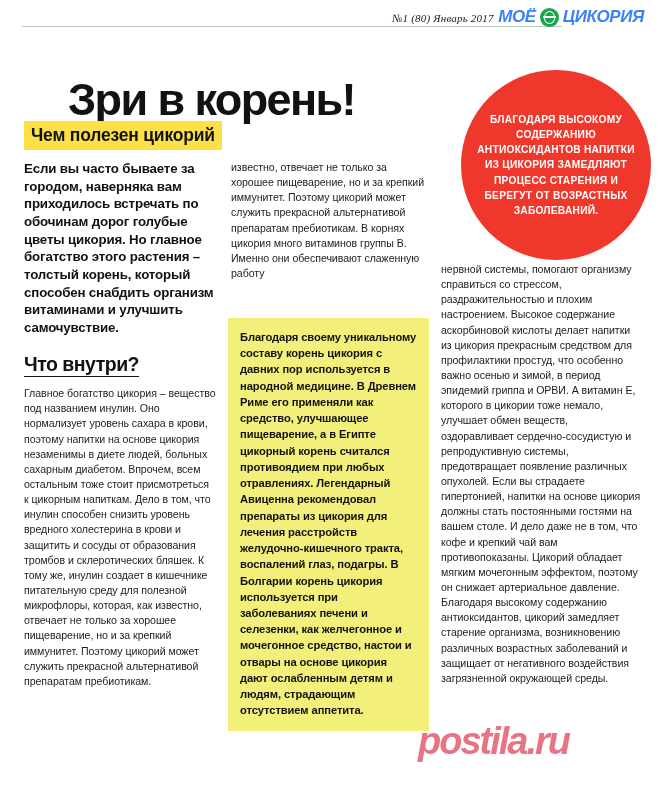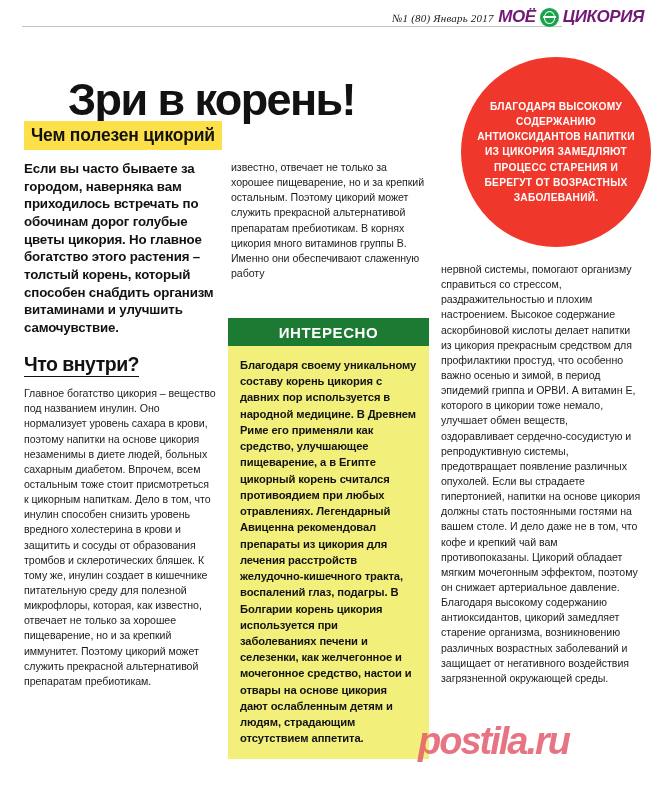--- a/index.html
+++ b/index.html
@@ -57,21 +57,21 @@
     display: flex;
     align-items: center;
     gap: 2px;
     white-space: nowrap;
   }
   .logo-word {
     font-family: "Liberation Sans", sans-serif;
     font-weight: bold;
     font-style: italic;
     font-size: 17px;
-    color: #701a75;
+    color: #3b82f6;
     letter-spacing: -0.4px;
   }
   .logo-emblem {
     width: 19px;
     height: 19px;
     border-radius: 50%;
     background: #17a44a;
     margin: 0 2px;
     position: relative;
     flex: 0 0 auto;
@@ -124,21 +124,21 @@
     line-height: 1.28;
     padding: 3px 7px 4px 7px;
     letter-spacing: -0.2px;
     white-space: nowrap;
   }
 
   
   .red-circle {
     position: absolute;
     left: 461px;
-    top: 57px;
+    top: 70px;
     width: 190px;
     height: 190px;
     border-radius: 50%;
     background: #f0372b;
     display: flex;
     align-items: center;
     justify-content: flex-end;
     box-sizing: border-box;
     padding: 8px 10px;
   }
@@ -260,27 +260,24 @@
     <div class="red-circle-text">БЛАГОДАРЯ ВЫСОКОМУ СОДЕРЖАНИЮ АНТИОКСИДАНТОВ НАПИТКИ ИЗ ЦИКОРИЯ ЗАМЕДЛЯЮТ ПРОЦЕСС СТАРЕНИЯ И БЕРЕГУТ ОТ ВОЗРАСТНЫХ ЗАБОЛЕВАНИЙ.</div>
   </div>
 
   <div class="col col-1">
     <div class="lead-text">Если вы часто бываете за городом, наверняка вам приходилось встречать по обочинам дорог голубые цветы цикория. Но главное богатство этого растения – толстый корень, который спосо­бен снабдить организм витаминами и улучшить самочувствие.</div>
     <div class="section-title">Что внутри?</div>
     <div class="body-text">Главное богатство цикория – вещество под названием инулин. Оно нормализует уровень сахара в крови, поэтому напитки на основе цикория незаменимы в диете людей, больных сахарным диабетом. Впрочем, всем остальным тоже стоит присмо­треться к цикорным напиткам. Дело в том, что инулин способен снизить уровень вредного холестерина в крови и защитить и сосуды от образования тромбов и склеротических бляшек. К тому же, инулин создает в кишечнике питательную среду для полезной микрофлоры, которая, как известно, отвечает не только за хорошее пищеварение, но и за крепкий иммунитет. Поэтому цикорий может служить прекрасной альтернативой препаратам пребиотикам.</div>
   </div>
 
   <div class="col col-2">
-    <div class="body-text">известно, отвечает не только за хорошее пищеварение, но и за крепкий остальным. Поэтому цикорий может служить прекрасной альтернативой препаратам пребиотикам. В корнях цикория много витаминов группы В. Именно они обеспечивают слаженную работу</div>
+    <div class="body-text">известно, отвечает не только за хорошее пищеварение, но и за крепкий иммунитет. Поэтому цикорий может служить прекрасной альтернативой препаратам пребиотикам. В корнях цикория много витаминов группы В. Именно они обеспечивают слаженную работу</div>
   </div>
 
   <div class="interesting-box">
-    <div class="interesting-header">
-      <span class="interesting-header-label">ИНТЕРЕСНО</span>
-    </div>
     <div class="interesting-body">Благодаря своему уникальному составу корень цикория с давних пор используется в народной медицине. В Древнем Риме его применяли как средство, улучшающее пищеварение, а в Египте цикорный корень считался противоядием при любых отравлениях. Легендарный Авиценна рекомендовал препараты из цикория для лечения расстройств желудочно-кишечного тракта, воспалений глаз, подагры. В Болгарии корень цикория используется при заболеваниях печени и селезенки, как желчегонное и мочегонное средство, настои и отвары на основе цикория дают ослабленным детям и людям, страдающим отсутствием аппетита.</div>
   </div>
 
   <div class="col col-3">
     <div class="body-text">нервной системы, помогают организму справиться со стрессом, раздражительностью и плохим настроением. Высокое содержание аскорбино­вой кислоты делает напитки из цикория прекрасным средством для профилактики простуд, что особенно важно осенью и зимой, в период эпидемий гриппа и ОРВИ. А витамин Е, которого в цикории тоже немало, улучшает обмен веществ, оздоравливает сердечно-сосудистую и репродуктивную системы, предотвращает появление различных опухолей. Если вы страдаете гипертонией, напитки на основе цикория должны стать постоянными гостями на вашем столе. И дело даже не в том, что кофе и крепкий чай  вам противопоказаны. Цикорий обладает мягким мочегонным эффектом, поэтому он снижает артериальное давление. Благодаря высокому содержанию антиоксидантов, цикорий замедляет старение организма, возникновению различных возрастных заболеваний и защищает от негативного воздействия загрязненной окружающей среды.</div>
   </div>
 
   <div class="watermark">postila.ru</div>
 
 </div>

